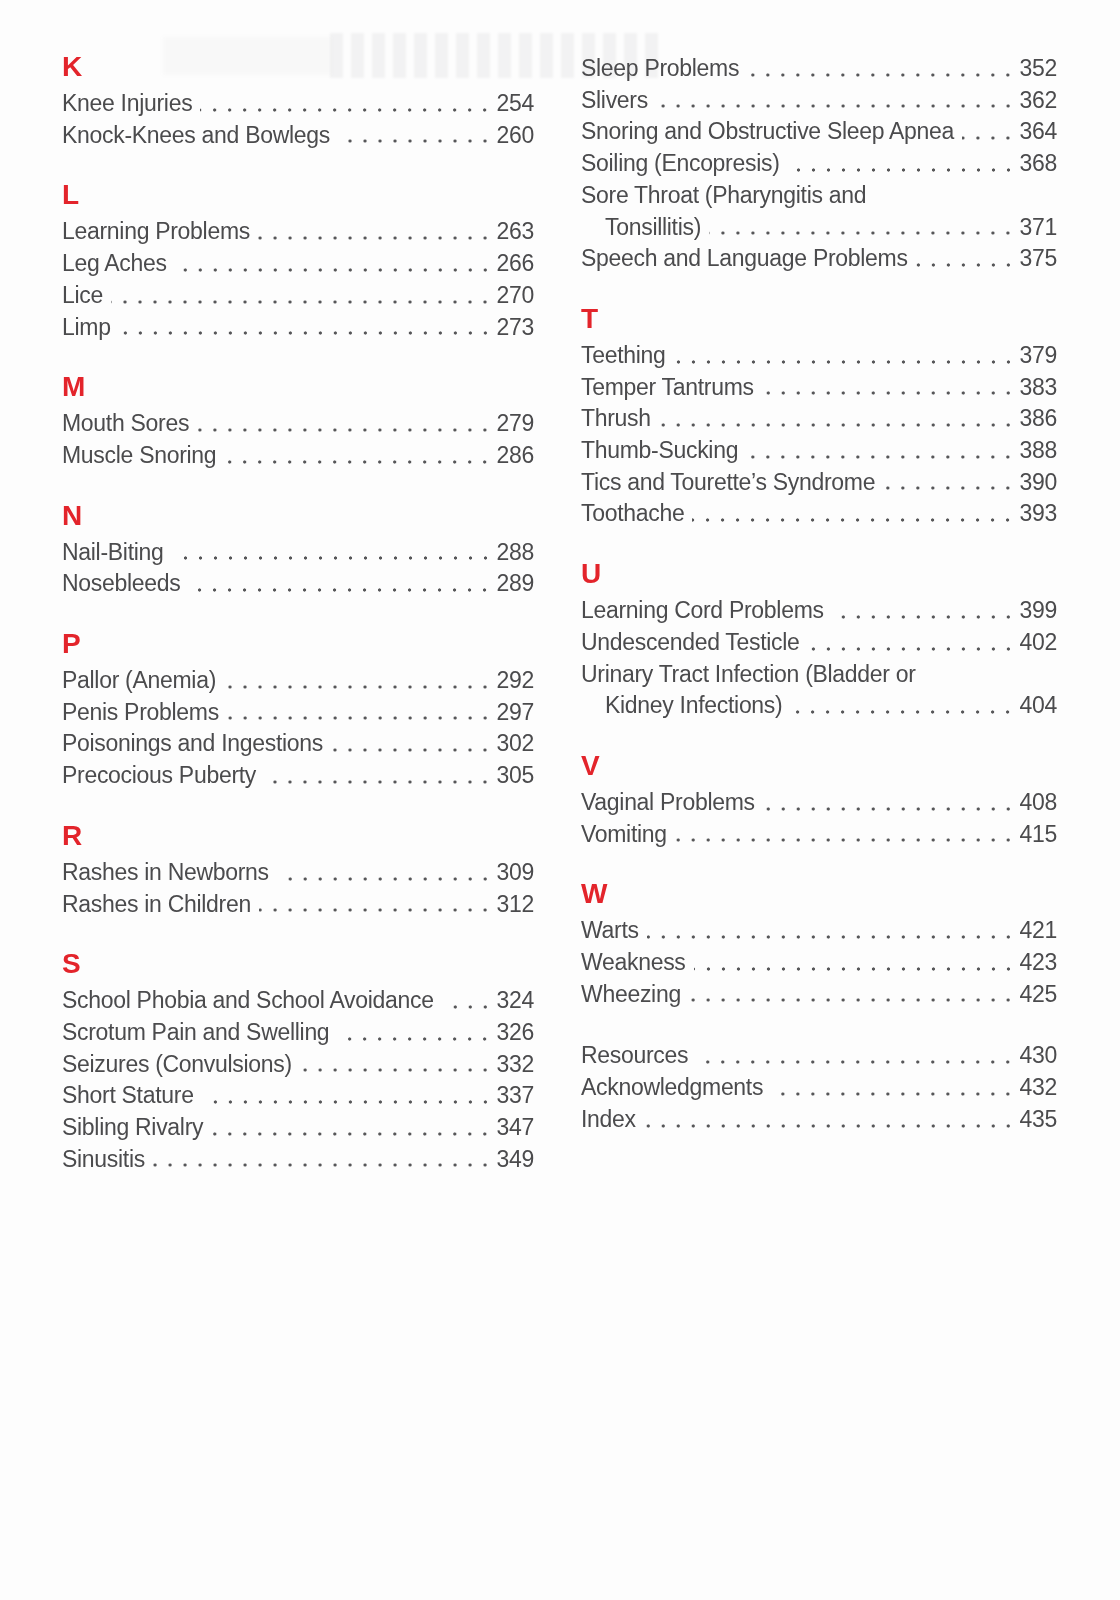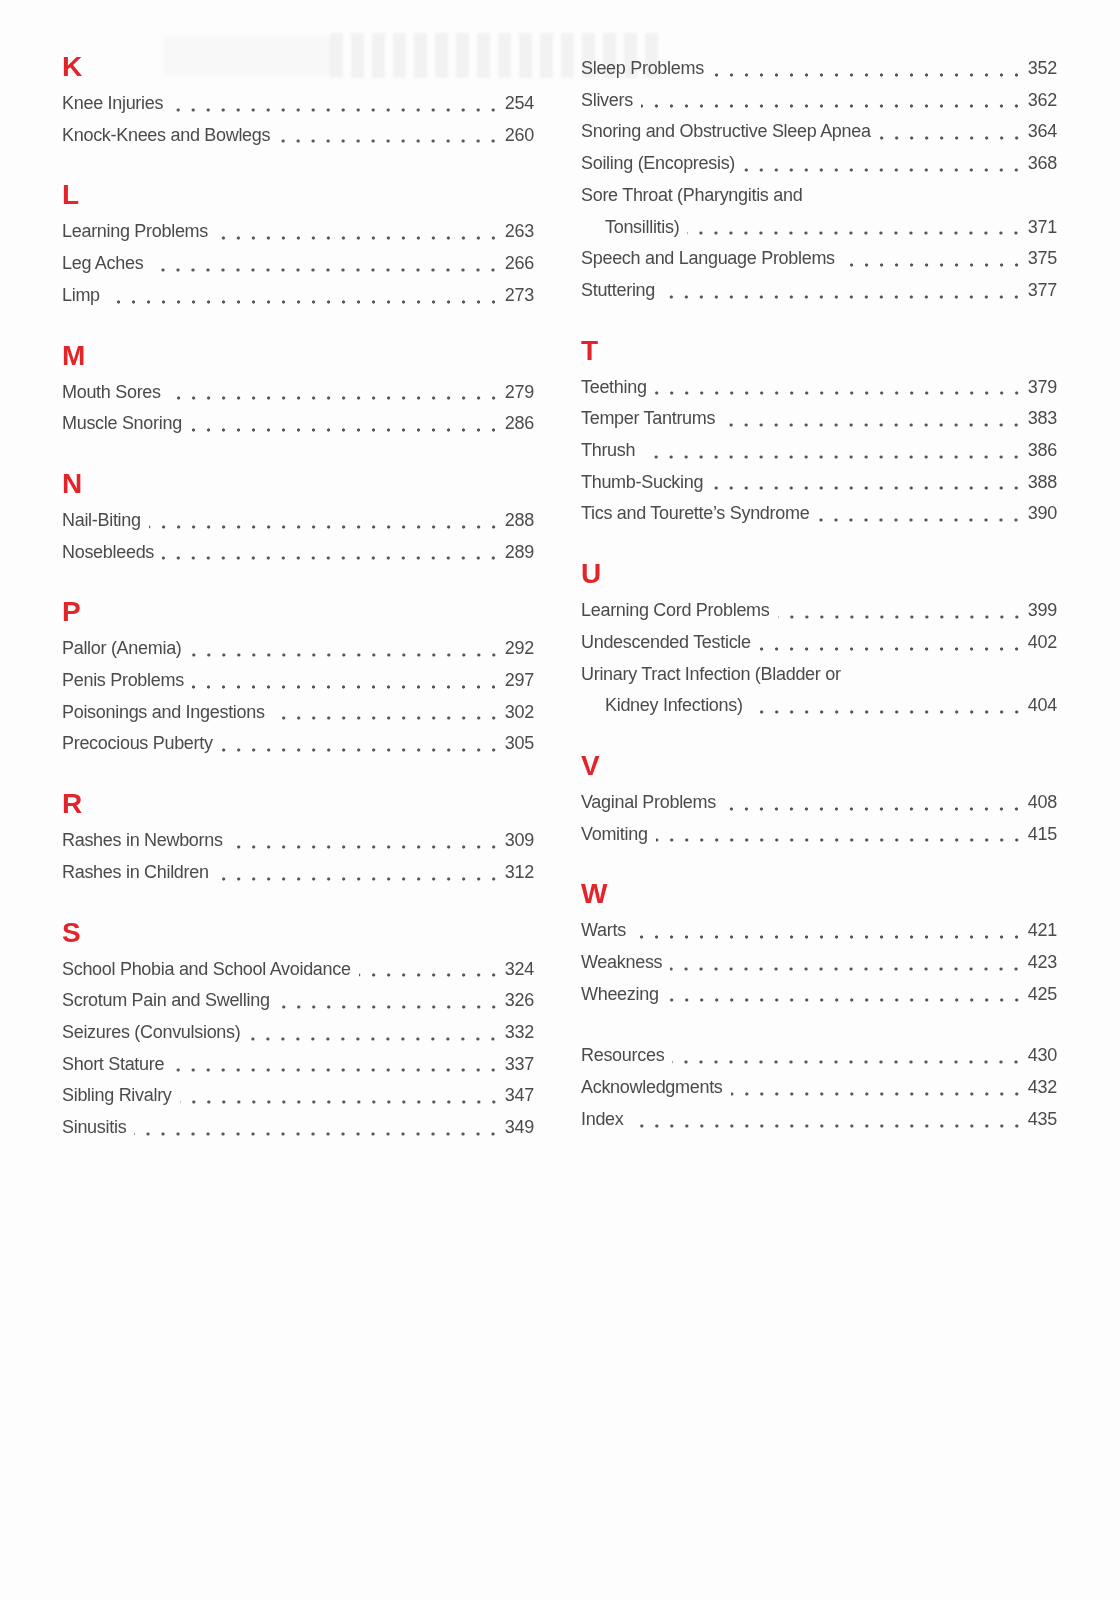--- a/index.html
+++ b/index.html
@@ -45,21 +45,21 @@
     font-size: 28px;
     line-height: 28px;
     font-weight: bold;
     color: var(--red, #e3242b);
     letter-spacing: 0.2px;
   }
 
   .entry {
     display: flex;
     align-items: baseline;
-    font-size: 18px;
+    font-size: 23px;
     line-height: 31.7px;
     letter-spacing: -0.3px;
   }
   .entry .t { flex: 0 0 auto; white-space: pre; }
   .entry.l2 { padding-left: 24px; }
 
   .leader {
     flex: 1 1 auto;
     min-width: 8px;
     align-self: stretch;
@@ -105,20 +105,25 @@
     <span class="leader"></span>
     <span class="p">263</span>
   </div>
 
   <div class="entry">
     <span class="t">Leg Aches</span>
     <span class="leader"></span>
     <span class="p">266</span>
   </div>
 
+  <div class="entry">
+    <span class="t">Lice</span>
+    <span class="leader"></span>
+    <span class="p">270</span>
+  </div>
 
   <div class="entry">
     <span class="t">Limp</span>
     <span class="leader"></span>
     <span class="p">273</span>
   </div>
 </div>
   </section>
 
   <section class="toc-section">
@@ -280,25 +285,20 @@
       <span class="p">371</span>
     </div>
   </div>
 
   <div class="entry">
     <span class="t">Speech and Language Problems</span>
     <span class="leader"></span>
     <span class="p">375</span>
   </div>
 
-  <div class="entry">
-    <span class="t">Stuttering</span>
-    <span class="leader"></span>
-    <span class="p">377</span>
-  </div>
 </div>
   </section>
 
   <section class="toc-section">
     <h2 class="letter">T</h2>
     <div class="entries">
   <div class="entry">
     <span class="t">Teething</span>
     <span class="leader"></span>
     <span class="p">379</span>
@@ -321,20 +321,25 @@
     <span class="leader"></span>
     <span class="p">388</span>
   </div>
 
   <div class="entry">
     <span class="t">Tics and Tourette’s Syndrome</span>
     <span class="leader"></span>
     <span class="p">390</span>
   </div>
 
+  <div class="entry">
+    <span class="t">Toothache</span>
+    <span class="leader"></span>
+    <span class="p">393</span>
+  </div>
 </div>
   </section>
 
   <section class="toc-section">
     <h2 class="letter">U</h2>
     <div class="entries">
   <div class="entry">
     <span class="t">Learning Cord Problems</span>
     <span class="leader"></span>
     <span class="p">399</span>

